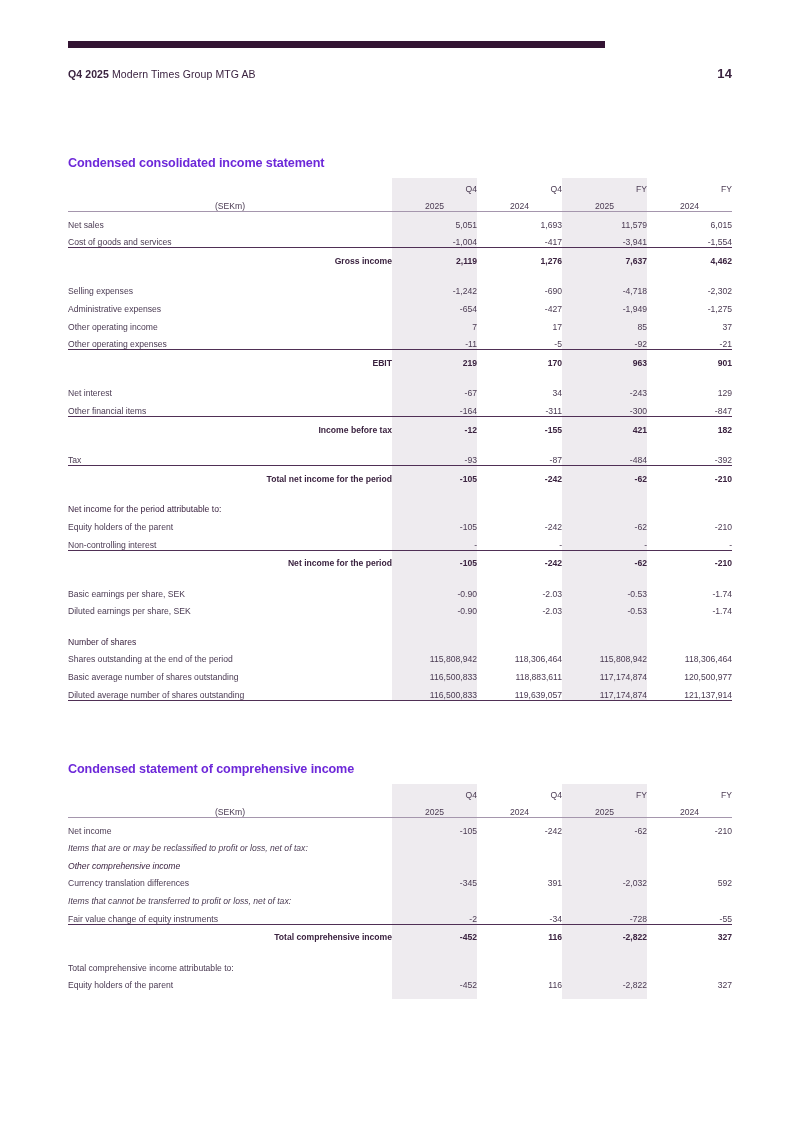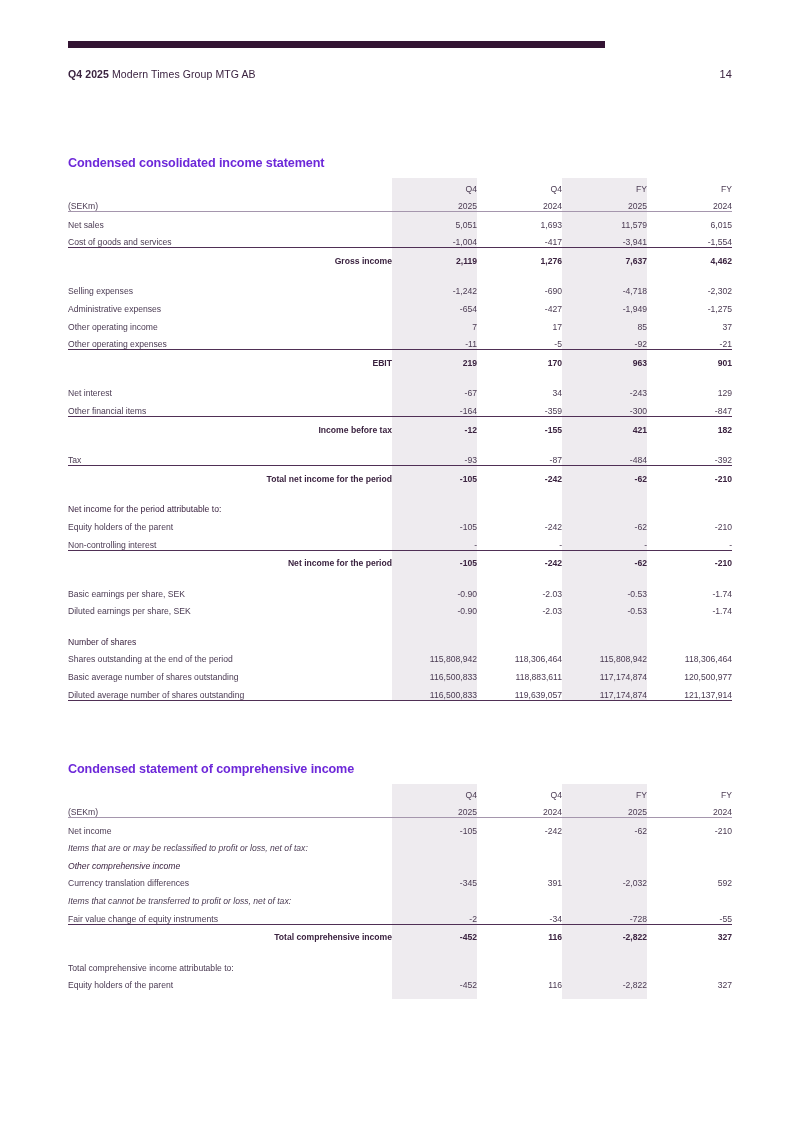--- a/index.html
+++ b/index.html
@@ -43,22 +43,22 @@
     color: #3b2340;
     letter-spacing: 0.1px;
   }
   .header-line .hl-strong {
     font-weight: bold;
   }
   .page-num {
     position: absolute;
     right: 0;
     top: 0;
-    font-weight: normal;
-    font-size: 11px;
+    font-weight: bold;
+    font-size: 13px;
   }
 
   
   .section-title {
     position: absolute;
     left: 68px;
     font-size: 12.6px;
     font-weight: bold;
     color: #6d28d9;
     letter-spacing: -0.1px;
@@ -102,21 +102,21 @@
   }
   .num {
     text-align: right;
     padding-right: 7px;
     white-space: nowrap;
     font-variant-numeric: tabular-nums;
   }
 
   
   tr.hrow td { height: 16px; font-size: 8.6px; color: #4a3a52; }
-  tr.hrow.hrow2 td { height: 17px; }
+  tr.hrow.hrow2 td { height: 17px; text-align: center; }
 
   tr.drow td { height: 17.6px; }
 
   tr.gap td { height: 13px; }
   tr.gap-sm td { height: 9px; }
 
   
   tr.rule-light > td { border-top: 1.4px solid #a596ad; }
   tr.rule-dark  > td { border-top: 1.4px solid #4f2f55; text-align: right; }
   tr.rule-bottom > td { border-bottom: 1.4px solid #4f2f55; }
@@ -249,21 +249,21 @@
       <tr class="drow">
         <td class="lbl">Net interest</td>
         <td class="num shade">-67</td>
         <td class="num">34</td>
         <td class="num shade">-243</td>
         <td class="num">129</td>
       </tr>
       <tr class="drow">
         <td class="lbl">Other financial items</td>
         <td class="num shade">-164</td>
-        <td class="num">-359</td>
+        <td class="num">-311</td>
         <td class="num shade">-300</td>
         <td class="num">-847</td>
       </tr>
 
       <tr class="drow rule-dark total">
         <td class="lbl">Income before tax</td>
         <td class="num shade">-12</td>
         <td class="num">-155</td>
         <td class="num shade">421</td>
         <td class="num">182</td>

